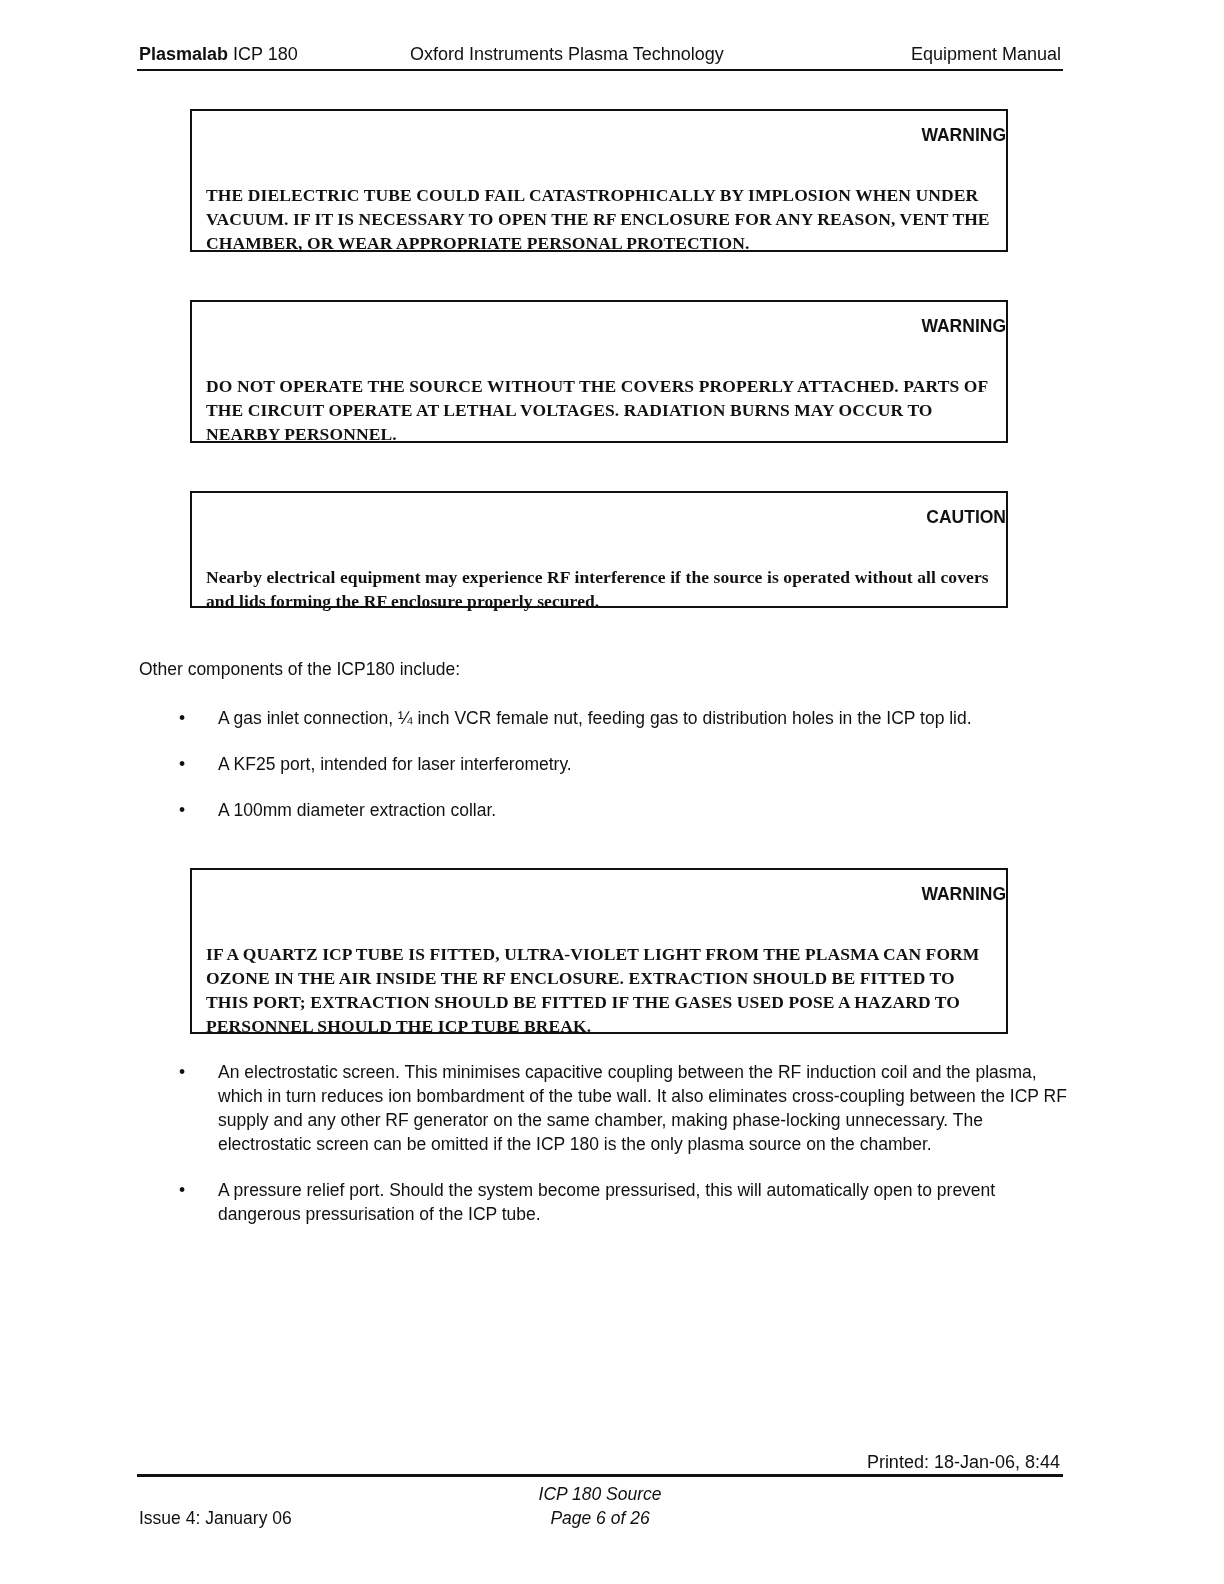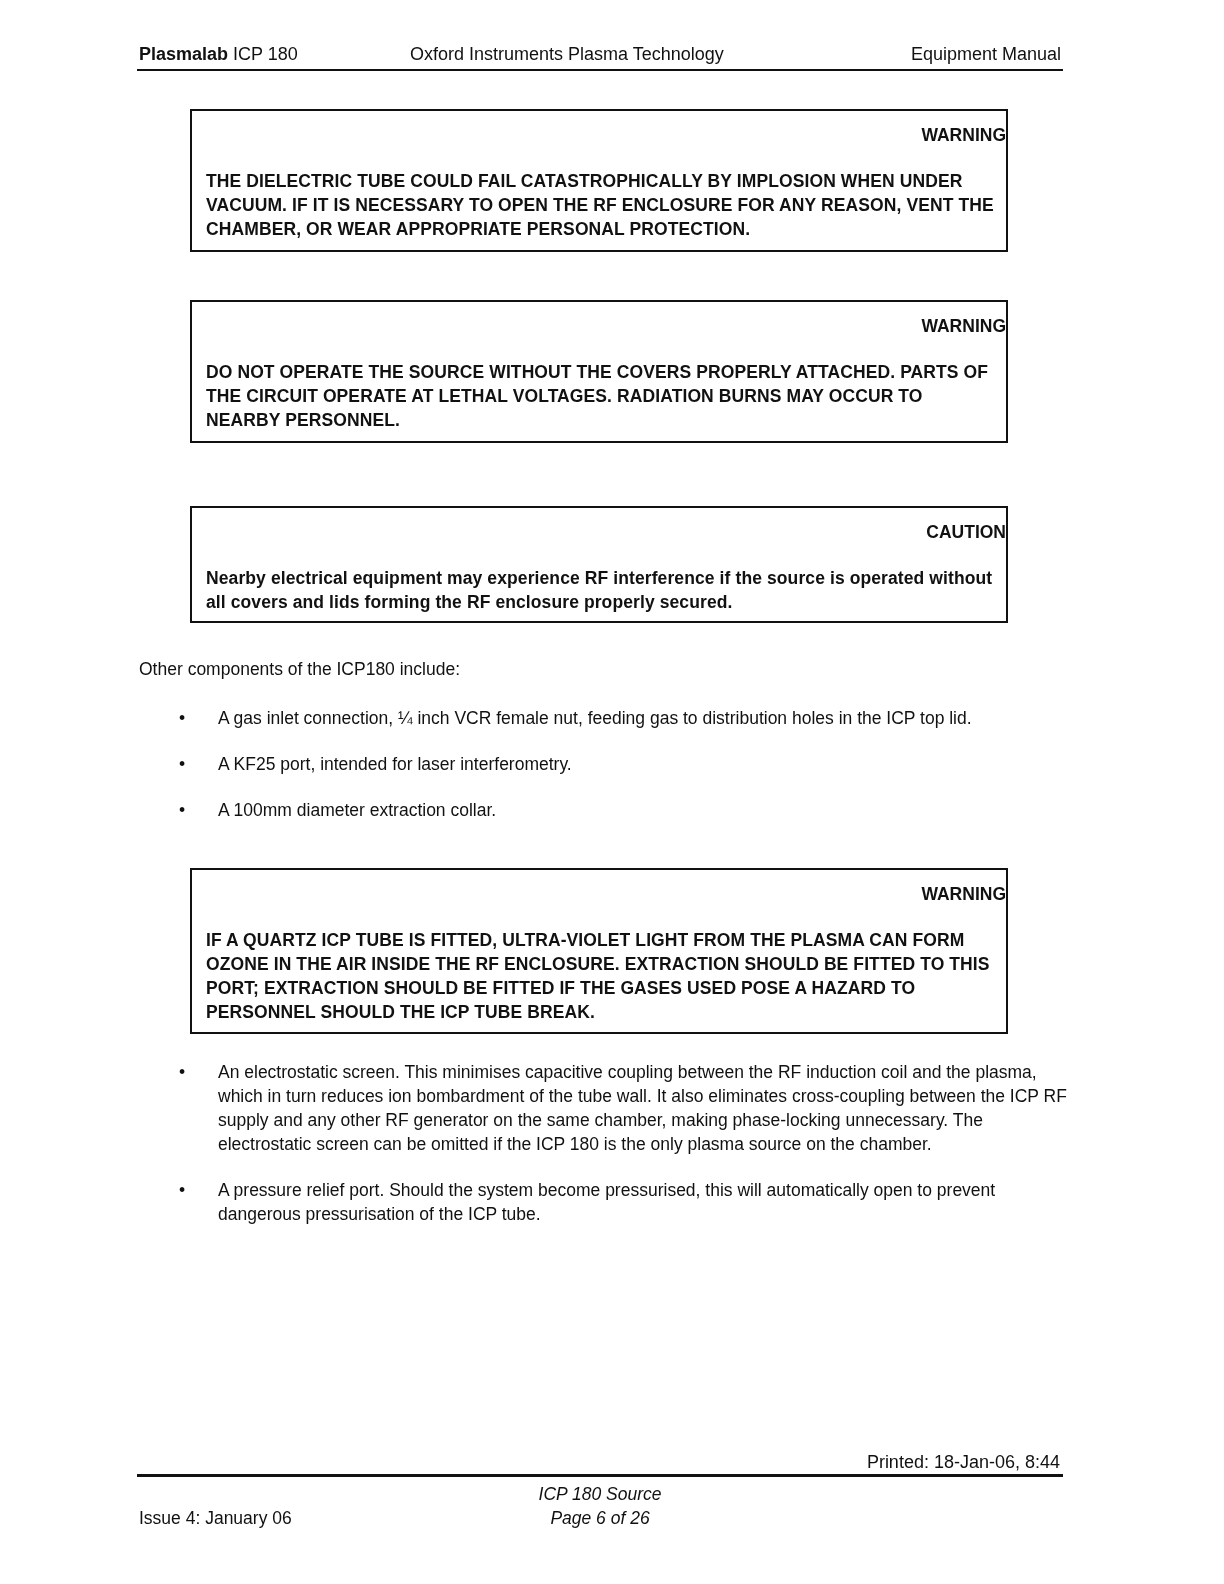--- a/index.html
+++ b/index.html
@@ -4,24 +4,24 @@
 <style>
   html, body { margin: 0; padding: 0; background: #ffffff; }
   body { width: 1224px; height: 1584px; position: relative; font-family: "Liberation Sans", "DejaVu Sans", sans-serif; color: #111; }
   .page-header { position: absolute; left: 137px; top: 44px; width: 926px; height: 26px; font-size: 18px; }
   .page-header .left { position: absolute; left: 2px; top: 0; }
   .page-header .center { position: absolute; left: 273px; top: 0; font-weight: normal; }
   .page-header .right { position: absolute; right: 2px; top: 0; }
   .rule-top { position: absolute; left: 137px; top: 69px; width: 926px; height: 2px; background: #111; }
   .box { position: absolute; left: 190px; width: 818px; border: 2px solid #111; box-sizing: border-box; font-weight: bold; font-size: 17.5px; line-height: 24px; }
   .box .title { text-align: right; margin-top: 12px; }
-  .box .body { margin: 22px 10px 0 14px; letter-spacing: 0.1px; }
+  .box .body { margin: 36px 10px 0 14px; letter-spacing: 0.1px; font-family: Liberation Serif, serif; }
   #box1 { top: 109px; height: 143px; }
   #box2 { top: 300px; height: 143px; }
-  #box3 { top: 506px; height: 117px; }
+  #box3 { top: 491px; height: 117px; }
   #box4 { top: 868px; height: 166px; }
   .intro { position: absolute; left: 139px; top: 659px; font-size: 17.5px; }
   .bullets { position: absolute; left: 170px; width: 900px; font-size: 17.5px; line-height: 24px; }
   .bullet { position: relative; padding-left: 48px; margin-bottom: 22px; }
   .bullet .dot { position: absolute; left: 9px; top: 0; }
   #bullets1 { top: 706px; }
   #bullets2 { top: 1060px; }
   .rule-bottom { position: absolute; left: 137px; top: 1474px; width: 926px; height: 3px; background: #111; }
   .footer-left { position: absolute; left: 139px; top: 1508px; font-size: 17.5px; }
   .footer-center { position: absolute; left: 500px; width: 200px; top: 1482px; font-size: 17.5px; text-align: center; line-height: 24px; font-style: italic; }

